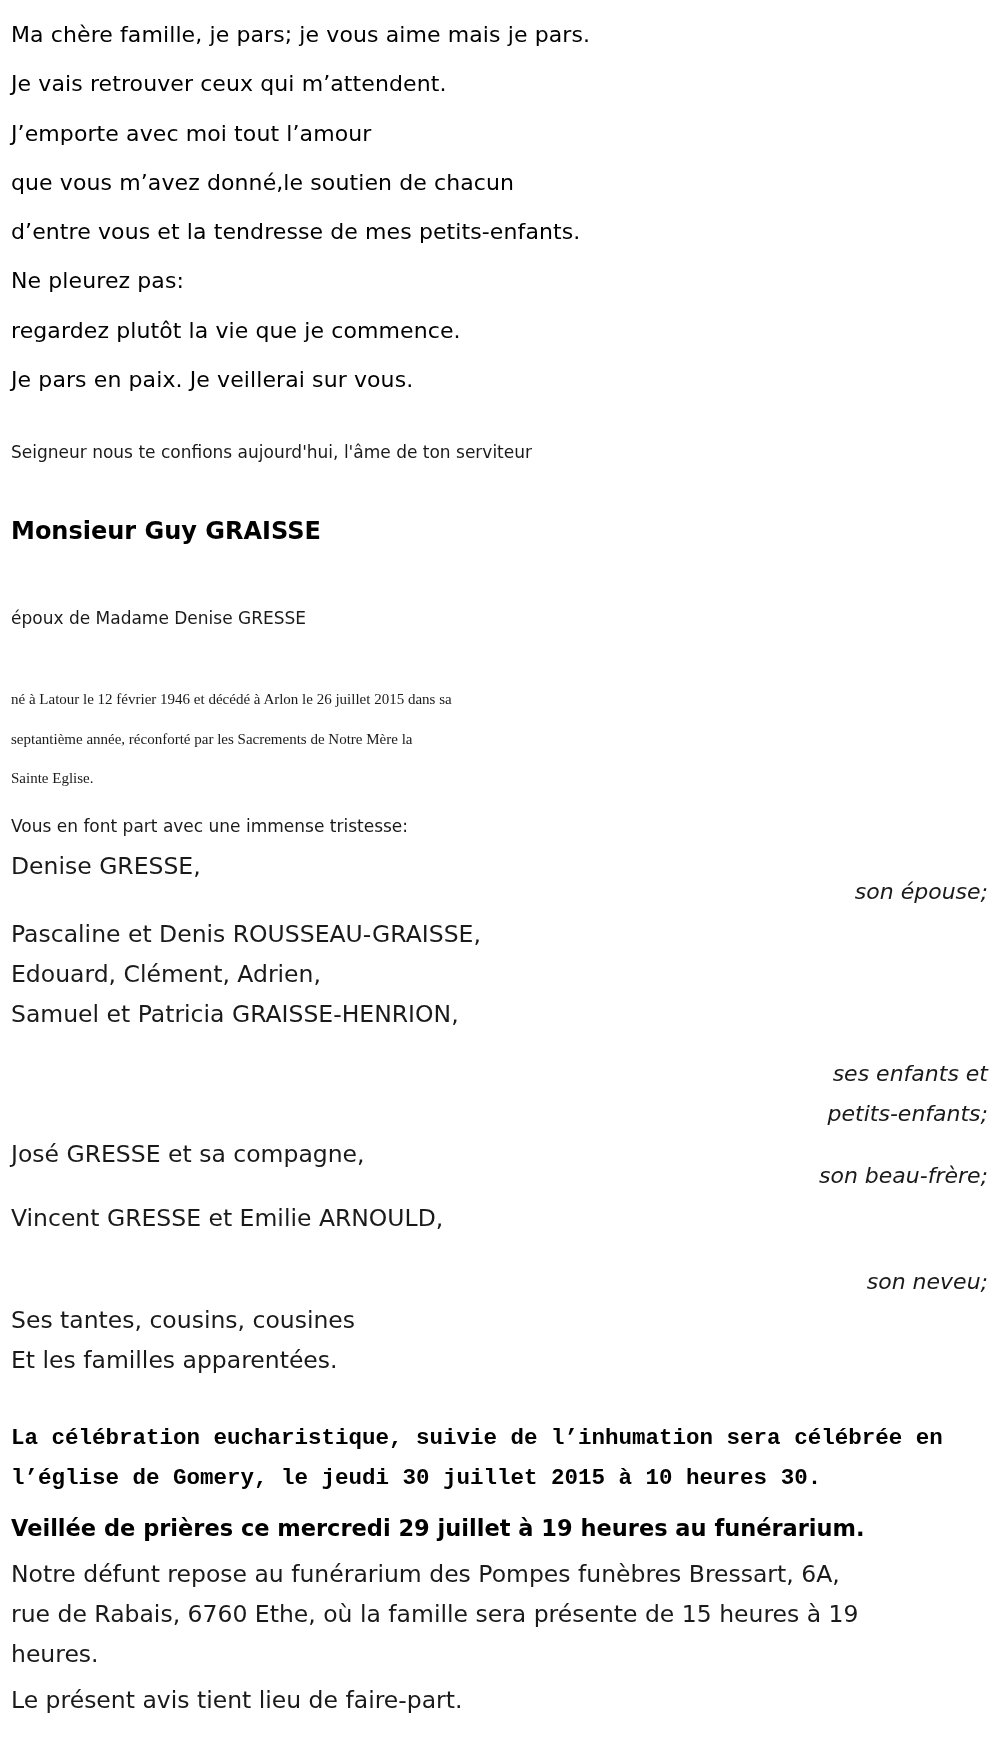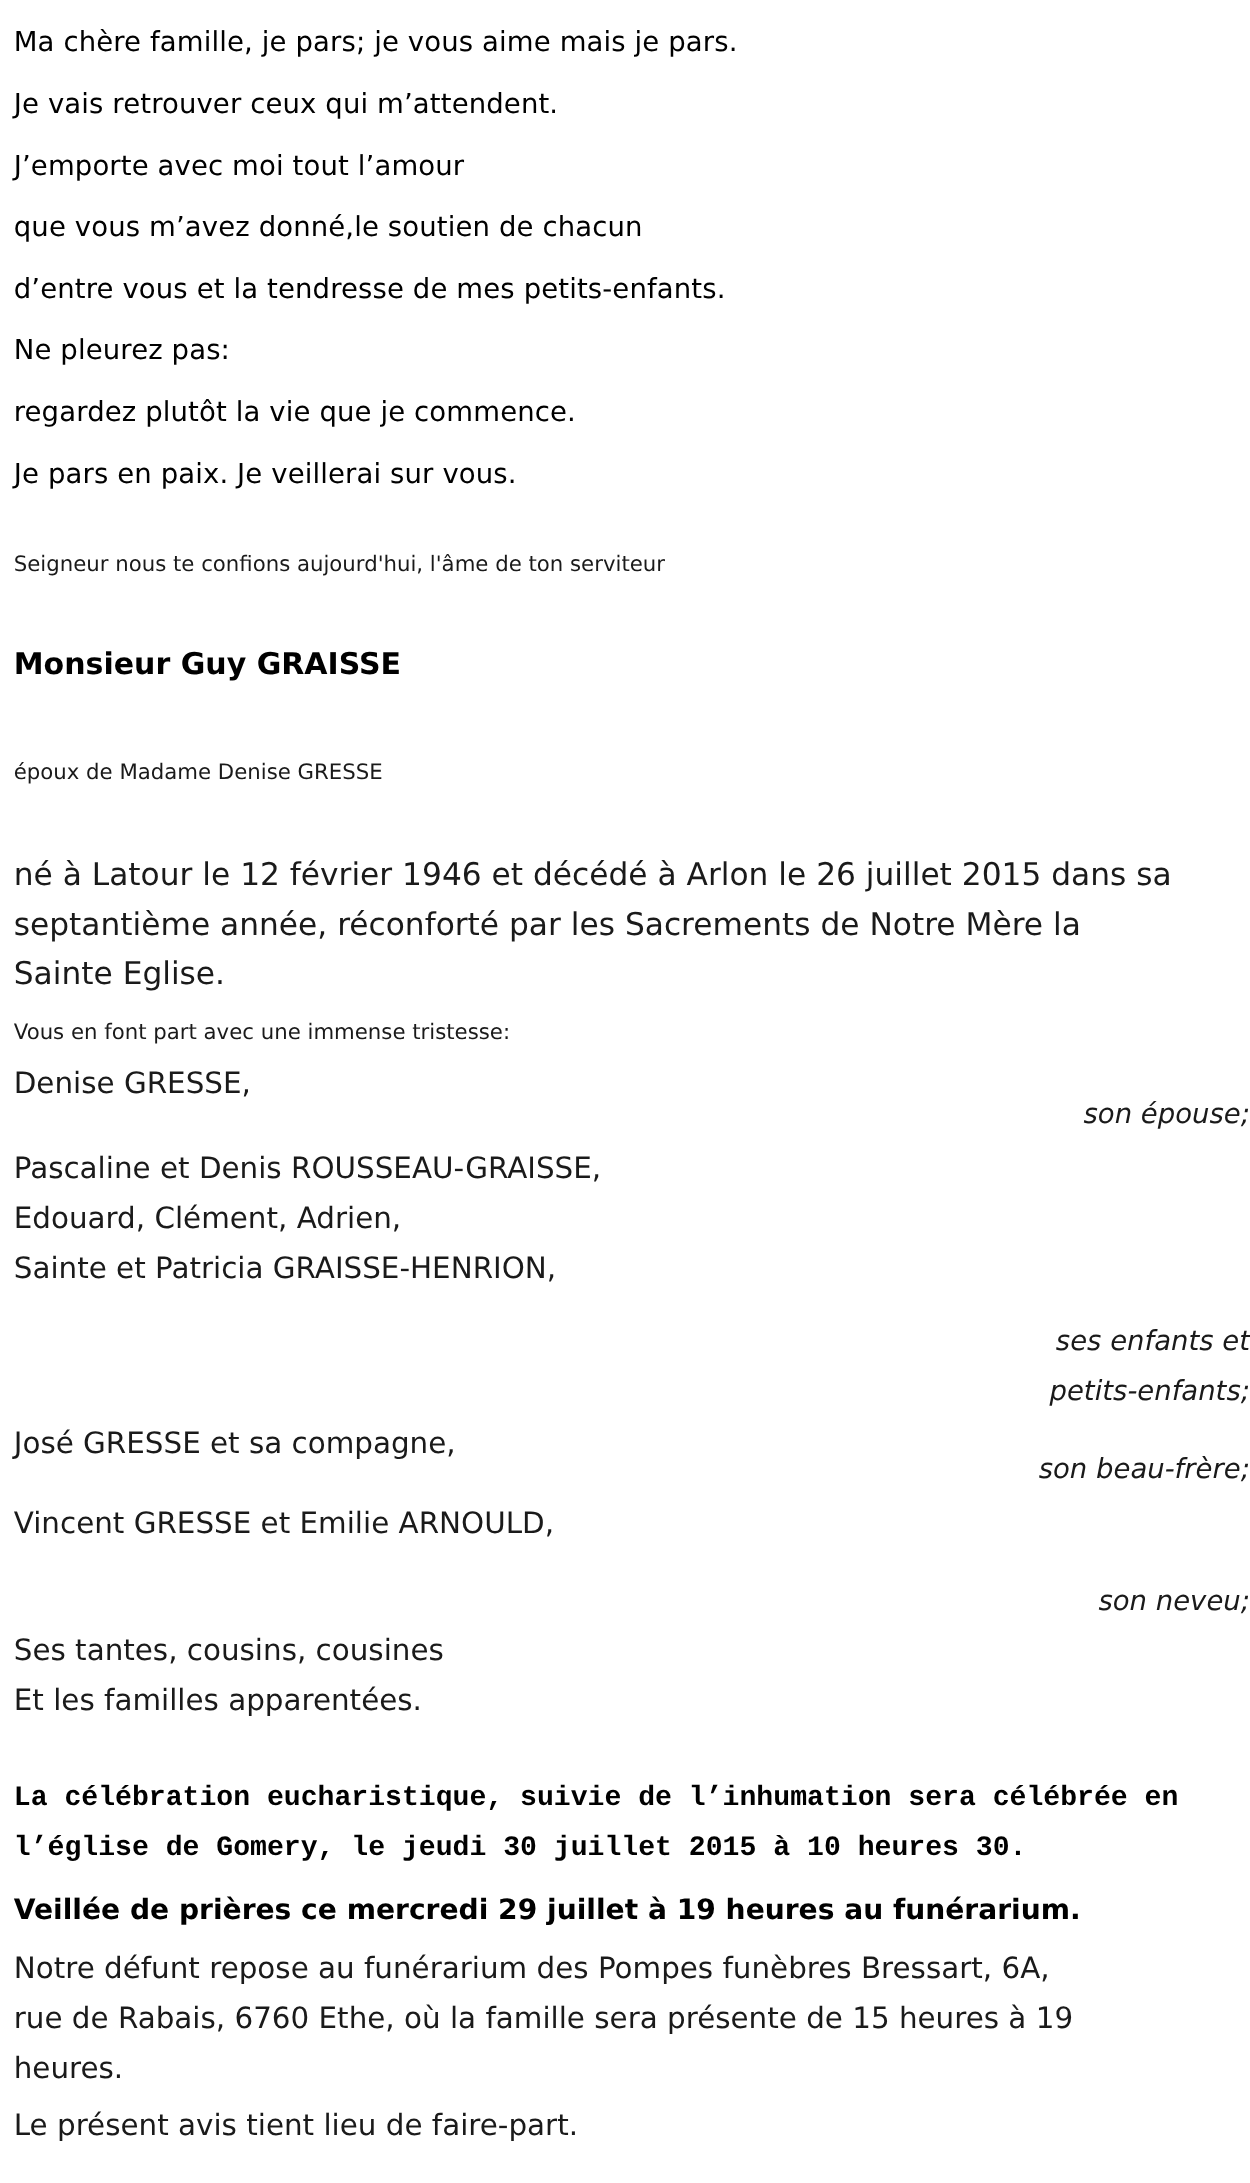--- a/index.html
+++ b/index.html
@@ -47,37 +47,38 @@
       font-size: 24px;
       font-weight: bold;
       line-height: 50px;
     }
     .spouse-line { top: 598px; }
     .bio {
       position: absolute;
       left: 11px;
       top: 680px;
       width: 980px;
-      font-size: 25px;
+      font-size: 15px;
       line-height: 39.7px;
       color: #1a1a1a;
       white-space: normal;
+      font-family: Liberation Serif, serif;
     }
     .announce { top: 806px; }
     .family-block {
       position: absolute;
       left: 11px;
       font-size: 23.5px;
       line-height: 40px;
       color: #1a1a1a;
     }
     .family-block div { white-space: nowrap; height: 40px; }
     .relation {
       position: absolute;
-      right: 0;
+      right: 12px;
       font-style: italic;
       font-size: 22px;
       line-height: 40px;
       text-align: right;
       color: #1a1a1a;
       white-space: nowrap;
     }
     .relation div { height: 40px; }
     .bold-para {
       position: absolute;
@@ -129,21 +130,21 @@
 <div class="family-block" style="top:846px;">
   <div>Denise GRESSE,</div>
 </div>
 <div class="relation" style="top:872px;">
   <div>son épouse;</div>
 </div>
 
 <div class="family-block" style="top:914px;">
   <div>Pascaline et Denis ROUSSEAU-GRAISSE,</div>
   <div>Edouard, Clément, Adrien,</div>
-  <div>Sainte et Patricia GRAISSE-HENRION,</div>
+  <div>Samuel et Patricia GRAISSE-HENRION,</div>
 </div>
 <div class="relation" style="top:1054px;">
   <div>ses enfants et</div>
   <div>petits-enfants;</div>
 </div>
 
 <div class="family-block" style="top:1134px;">
   <div>José GRESSE et sa compagne,</div>
 </div>
 <div class="relation" style="top:1156px;">

